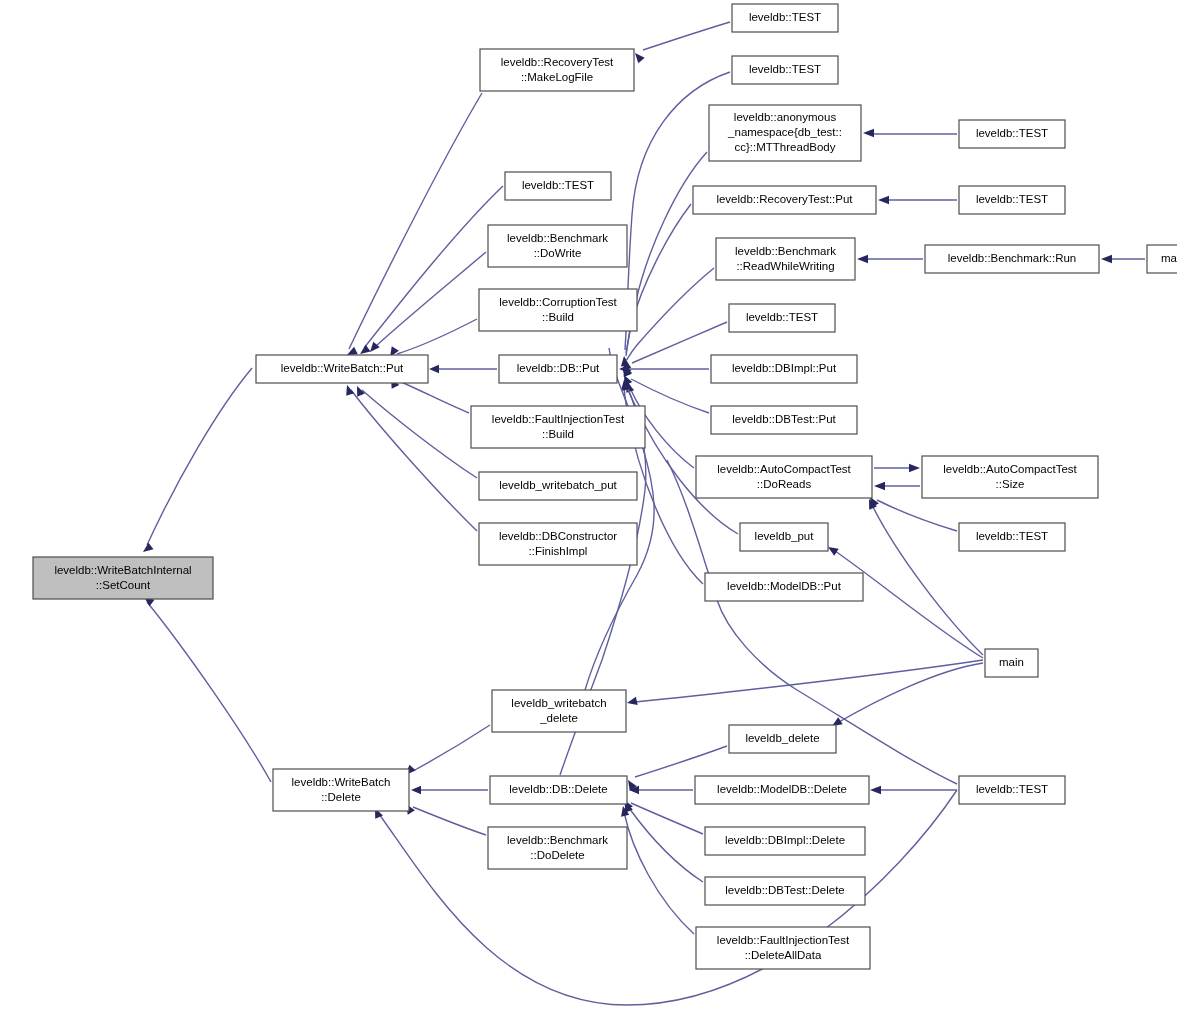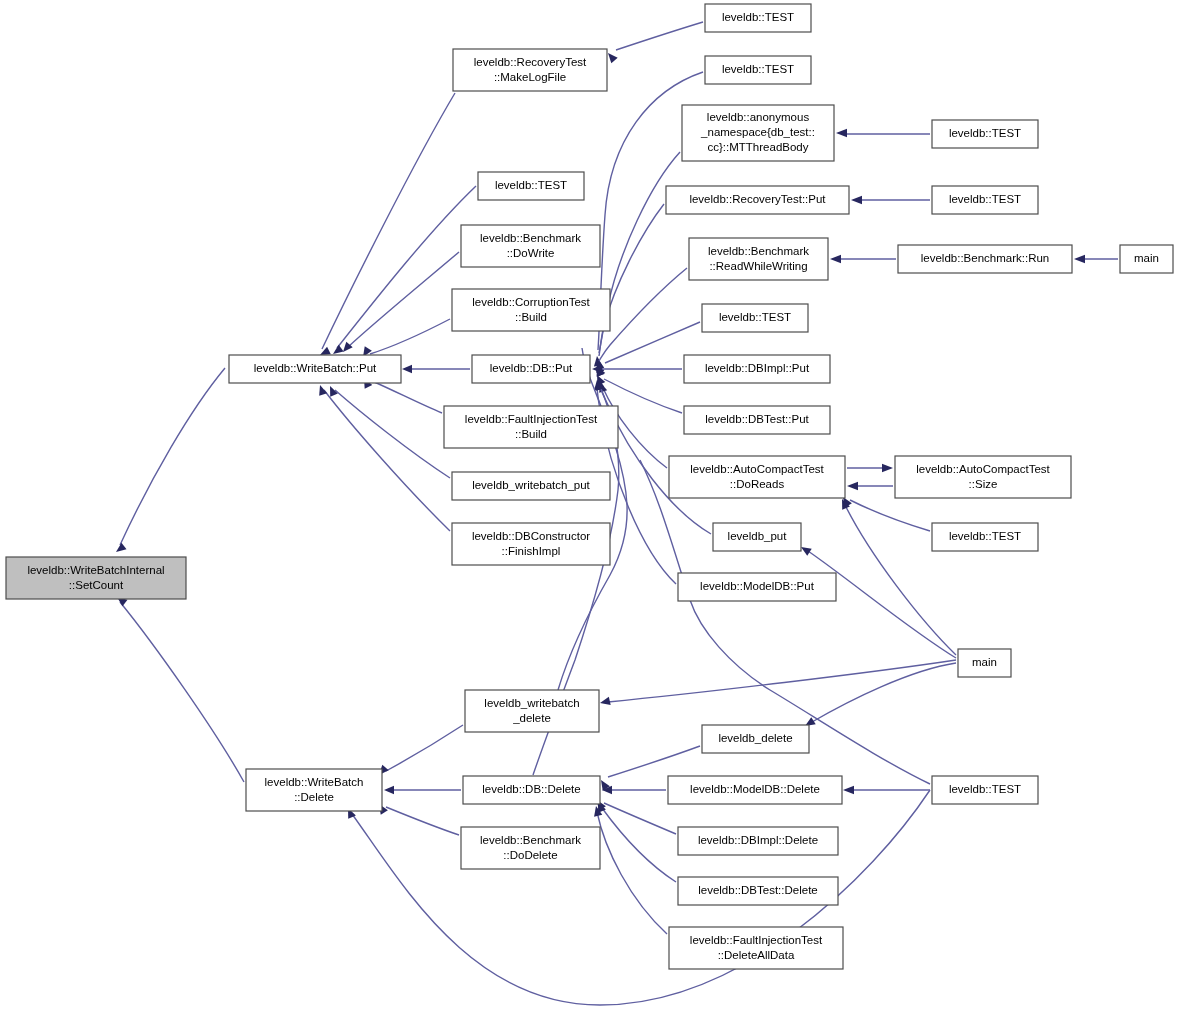--- a/index.html
+++ b/index.html
@@ -10,20 +10,21 @@
   body {
     width: 1177px;
     height: 1010px;
     font-family: "Liberation Sans", sans-serif;
     overflow: hidden;
   }
   #graph-root {
     position: relative;
     width: 957px;
     height: 1010px;
+    padding-left: 27px;
   }
   svg#callgraph {
     display: block;
     width: 1177px;
     height: 1010px;
   }
   .node-box {
     fill: #ffffff;
     stroke: #4d4d4d;
     stroke-width: 1.2;

